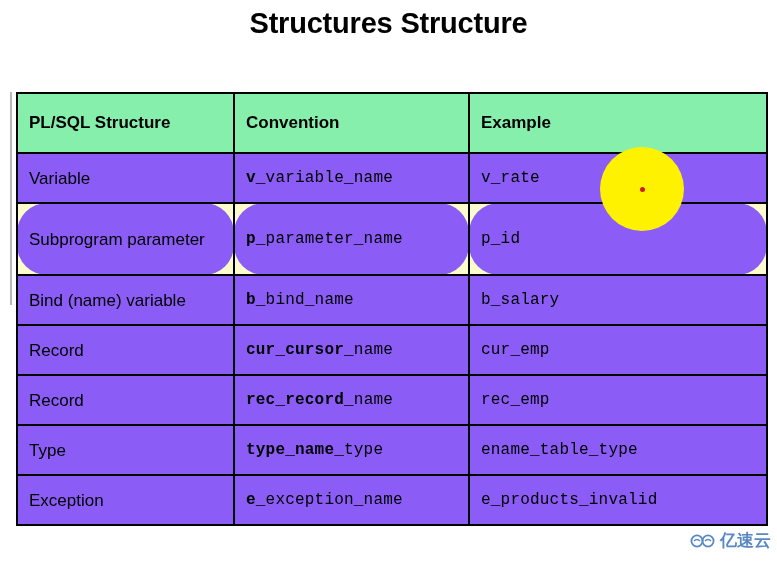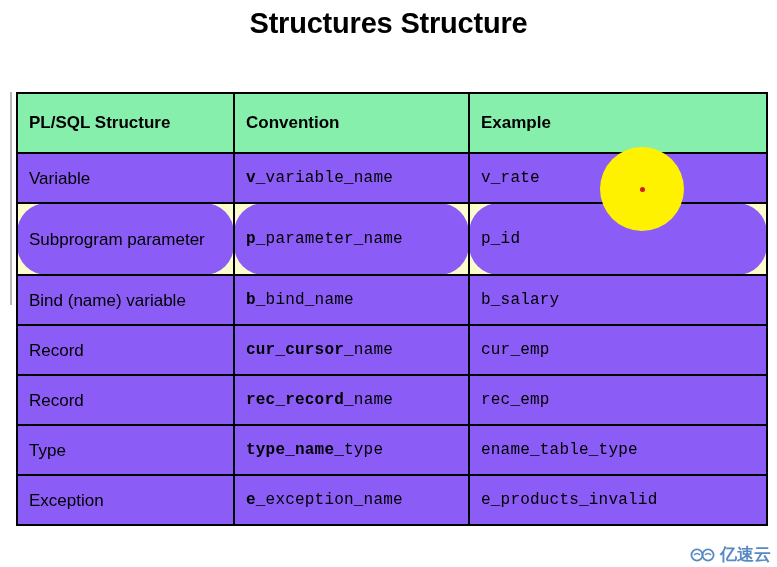--- a/index.html
+++ b/index.html
@@ -128,21 +128,21 @@
     height: 5px;
     border-radius: 50%;
     background: #D21A1A;
     pointer-events: none;
   }
 
   
   #watermark {
     position: absolute;
     right: 6px;
-    bottom: 3px;
+    bottom: 17px;
     display: flex;
     align-items: center;
     gap: 4px;
     opacity: 0.92;
     pointer-events: none;
   }
   #watermark .wm-text {
     font-family: "DejaVu Sans", sans-serif;
     font-size: 17px;
     font-weight: bold;

